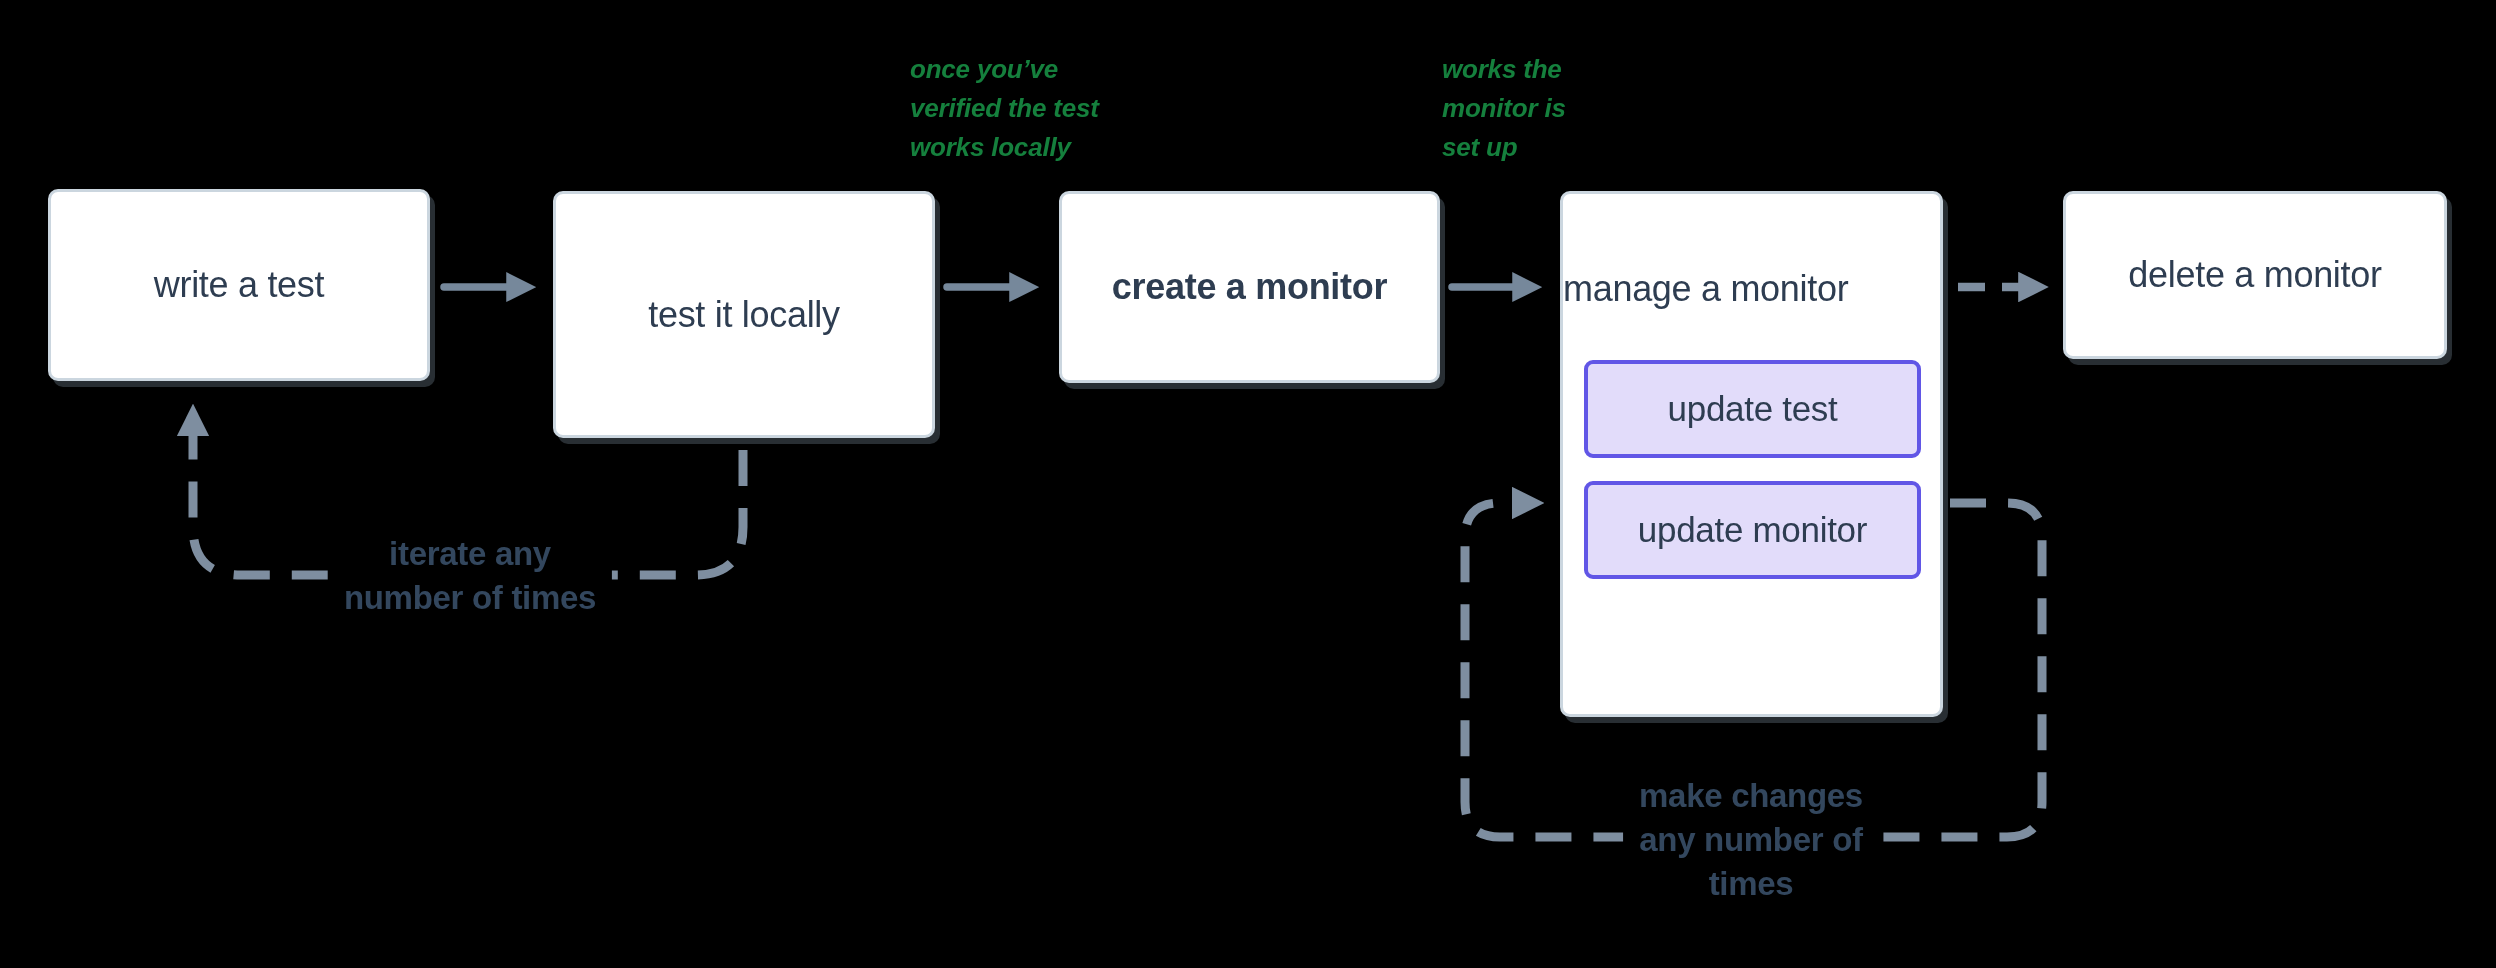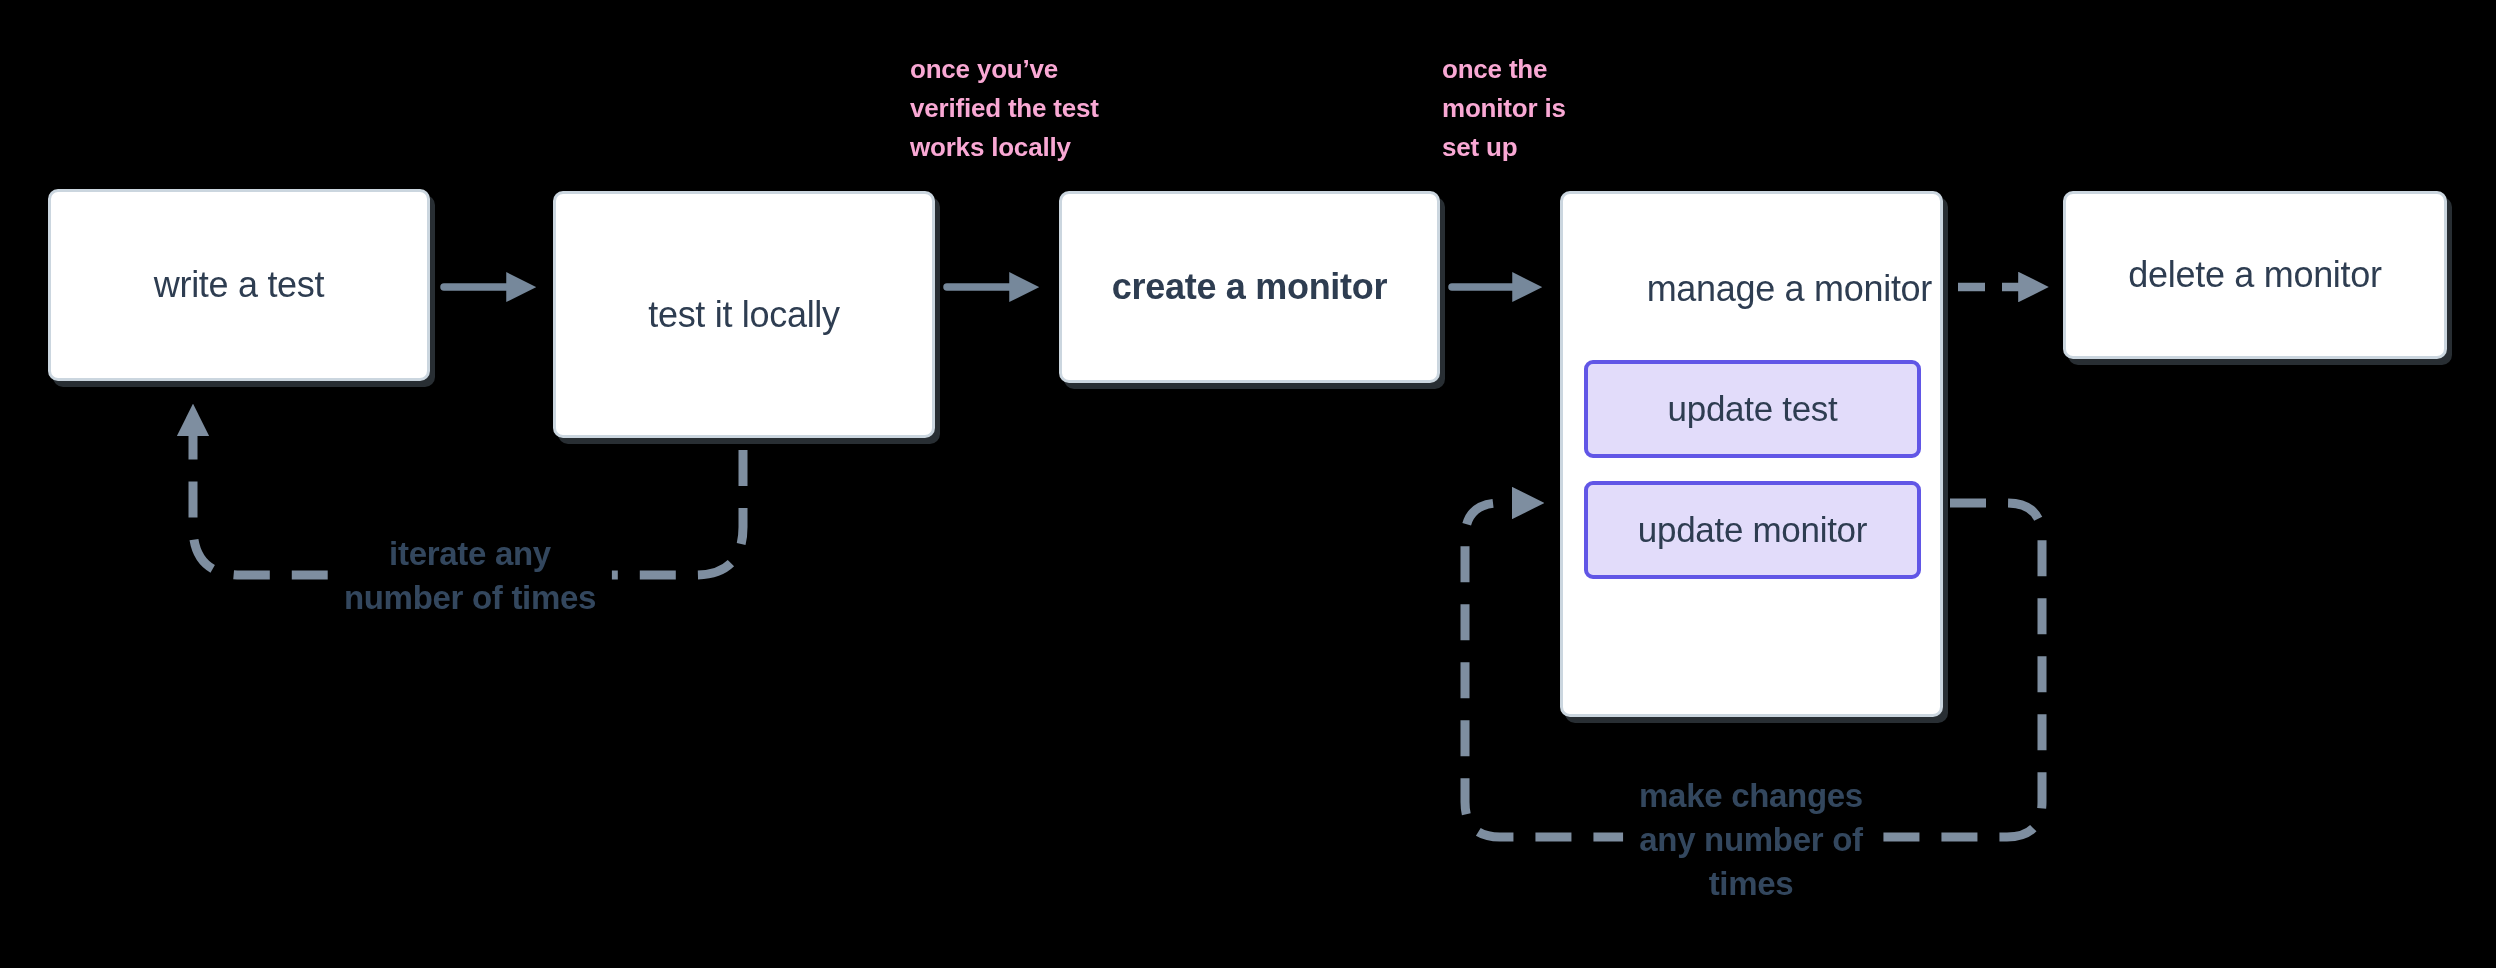--- a/index.html
+++ b/index.html
@@ -10,32 +10,32 @@
   svg.wires { position:absolute; left:0; top:0; width:2496px; height:968px; }
 
   .node {
     position:absolute; box-sizing:border-box; background:#ffffff;
     border:3px solid #cbd6df; border-radius:10px;
     box-shadow:5px 6px 0 rgba(125,142,160,0.32);
     display:flex; align-items:center; justify-content:center;
     font-size:36px; color:#2e3d51; letter-spacing:-0.3px;
   }
   .node.manage { display:block; }
-  .manage-title { position:absolute; top:74px; left:0; right:8px; text-align:right; }
+  .manage-title { position:absolute; top:74px; left:0; right:0; text-align:left; }
 
   .action {
     position:absolute; left:21px; width:337px; height:98px; box-sizing:border-box;
     background:#e2dcfa; border:4px solid #6156e6; border-radius:9px;
     display:flex; align-items:center; justify-content:center;
     font-size:35px; color:#2e3d51; letter-spacing:-0.3px;
   }
 
   .annotation {
-    position:absolute; font-weight:600;
-    font-size:26px; line-height:39px; color:#f9a8d4; letter-spacing:-0.2px;
+    position:absolute; font-style:italic; font-weight:600;
+    font-size:26px; line-height:39px; color:#15803d; letter-spacing:-0.2px;
   }
 
   .loop-label {
     position:absolute; transform:translate(-50%,-50%);
     background:#000000; color:#33475e; font-weight:700;
     font-size:33px; line-height:44px; text-align:center;
     padding:4px 16px; white-space:nowrap; letter-spacing:-0.3px;
   }
 </style>
 </head>
@@ -89,21 +89,21 @@
     <span>delete a monitor</span>
   </div>
 
   <div class="annotation" style="left:910px; top:50px;">
     <div>once you’ve</div>
     <div>verified the test</div>
     <div>works locally</div>
   </div>
 
   <div class="annotation" style="left:1442px; top:50px;">
-    <div>once the</div>
+    <div>works the</div>
     <div>monitor is</div>
     <div>set up</div>
   </div>
 
   <div class="loop-label" style="left:470px; top:576px;">
     <div>iterate any</div>
     <div>number of times</div>
   </div>
 
   <div class="loop-label" style="left:1751px; top:840px;">

